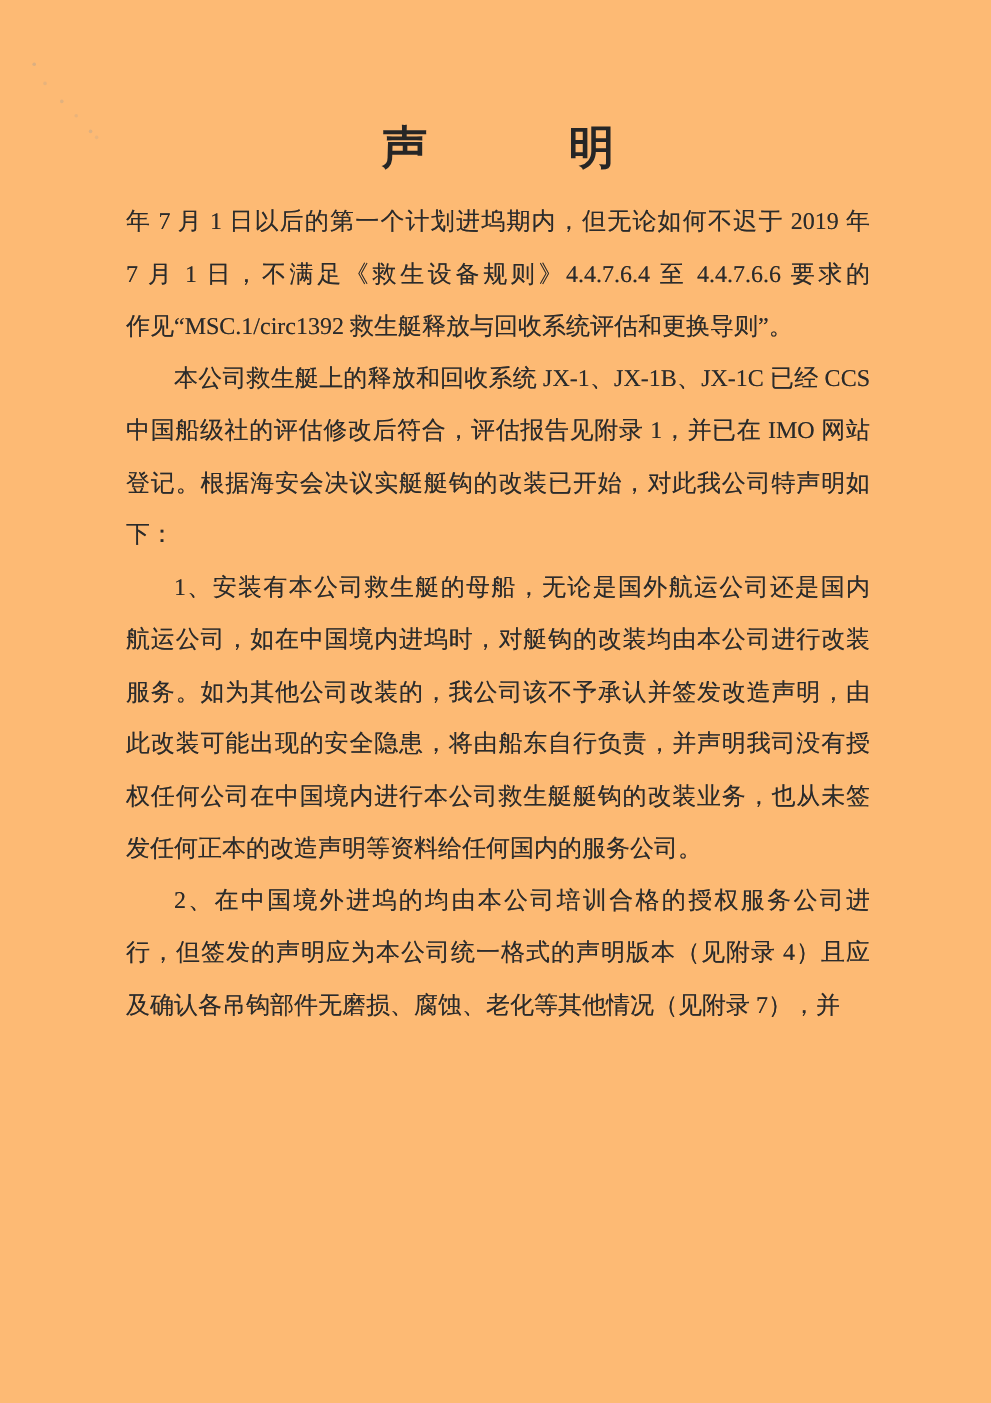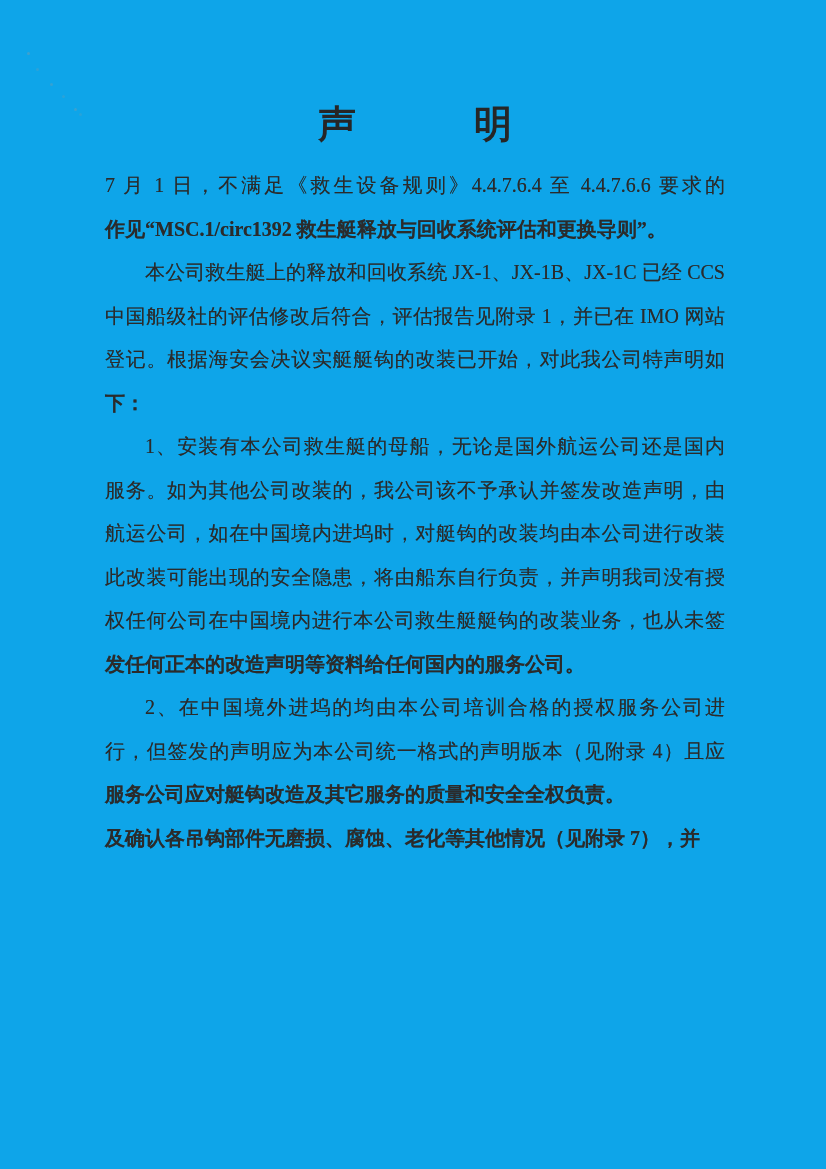--- a/index.html
+++ b/index.html
@@ -4,21 +4,21 @@
 <style>
   html, body {
     margin: 0;
     padding: 0;
     background: #ffffff;
   }
   .page {
     position: relative;
     width: 826px;
     height: 1169px;
-    background: #0ea5e9;
+    background: #fdba74;
     overflow: hidden;
     font-family: "Liberation Serif", "DejaVu Serif", serif;
     color: #2b2b2b;
   }
   .content {
     position: absolute;
     left: 105px;
     top: 98px;
     width: 620px;
   }
@@ -40,21 +40,21 @@
     height: 43.5px;
     line-height: 43.5px;
     white-space: normal;
     text-align: justify;
     text-align-last: justify;
     color: #2b2b2b;
     
     text-shadow: 0 0 0.4px rgba(40,40,40,0.55);
   }
   .ln.indent { text-indent: 2em; }
-  .ln.last { text-align-last: left; font-weight: bold; }
+  .ln.last { text-align-last: left; }
   
   .speck {
     position: absolute;
     width: 3px;
     height: 3px;
     border-radius: 50%;
     background: #9a9a9a;
     opacity: 0.35;
   }
   .speck.s1 { left: 27px;  top: 52px;  }
@@ -74,44 +74,44 @@
   <span class="speck s3"></span>
   <span class="speck s4"></span>
   <span class="speck s5"></span>
   <span class="speck s6"></span>
 
   <div class="content">
 
     <h1 class="doc-title">声　明</h1>
 
     <div class="para">
+      <div class="ln">年 7 月 1 日以后的第一个计划进坞期内，但无论如何不迟于 2019 年</div>
       <div class="ln">7 月 1 日，不满足《救生设备规则》4.4.7.6.4 至 4.4.7.6.6 要求的</div>
       <div class="ln last">作见“MSC.1/circ1392 救生艇释放与回收系统评估和更换导则”。</div>
     </div>
 
     <div class="para">
       <div class="ln indent">本公司救生艇上的释放和回收系统 JX-1、JX-1B、JX-1C 已经 CCS</div>
       <div class="ln">中国船级社的评估修改后符合，评估报告见附录 1，并已在 IMO 网站</div>
       <div class="ln">登记。根据海安会决议实艇艇钩的改装已开始，对此我公司特声明如</div>
       <div class="ln last">下：</div>
     </div>
 
     <div class="para">
       <div class="ln indent">1、安装有本公司救生艇的母船，无论是国外航运公司还是国内</div>
+      <div class="ln">航运公司，如在中国境内进坞时，对艇钩的改装均由本公司进行改装</div>
       <div class="ln">服务。如为其他公司改装的，我公司该不予承认并签发改造声明，由</div>
-      <div class="ln">航运公司，如在中国境内进坞时，对艇钩的改装均由本公司进行改装</div>
       <div class="ln">此改装可能出现的安全隐患，将由船东自行负责，并声明我司没有授</div>
       <div class="ln">权任何公司在中国境内进行本公司救生艇艇钩的改装业务，也从未签</div>
       <div class="ln last">发任何正本的改造声明等资料给任何国内的服务公司。</div>
     </div>
 
     <div class="para">
       <div class="ln indent">2、在中国境外进坞的均由本公司培训合格的授权服务公司进</div>
       <div class="ln">行，但签发的声明应为本公司统一格式的声明版本（见附录 4）且应</div>
-      <div class="ln last">服务公司应对艇钩改造及其它服务的质量和安全全权负责。</div>
     </div>
 
     <div class="para">
       <div class="ln last">及确认各吊钩部件无磨损、腐蚀、老化等其他情况（见附录 7），并</div>
     </div>
 
   </div>
 </div>
 
 </body></html>

